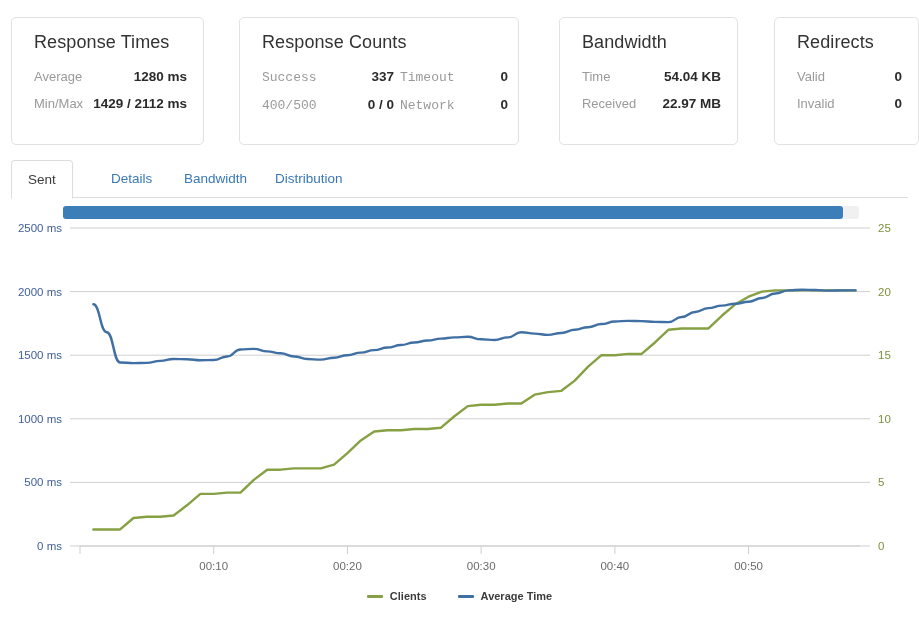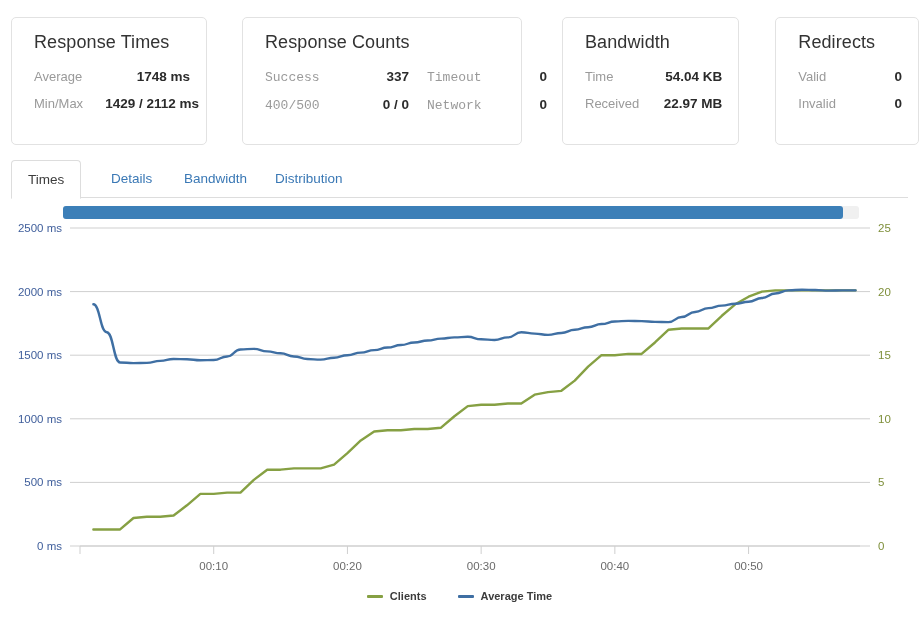--- a/index.html
+++ b/index.html
@@ -46,21 +46,20 @@
     letter-spacing: .1px;
     margin: 0 0 16px 6px;
     white-space: nowrap;
   }
   .rows { display: block; }
   .row {
     display: flex;
     align-items: baseline;
     margin-bottom: 12px;
     white-space: nowrap;
-    gap: 12px;
   }
   .lbl {
     color: #9a9a9a;
     font-size: 13px;
     margin-left: 6px;
   }
   .val {
     color: #2b2b2b;
     font-size: 13.5px;
     font-weight: bold;
@@ -189,21 +188,21 @@
 
 <div id="page">
 
   <div class="cards">
 
     <div class="card card-0">
       <div class="card-title">Response Times</div>
       <div class="rows">
         <div class="row">
           <span class="lbl">Average</span>
-          <span class="val">1748 ms</span>
+          <span class="val">1280 ms</span>
         </div>
         <div class="row">
           <span class="lbl">Min/Max</span>
           <span class="val">1429 / 2112 ms</span>
         </div>
       </div>
     </div>
 
     <div class="card card-1">
       <div class="card-title">Response Counts</div>
@@ -248,21 +247,21 @@
           <span class="lbl">Invalid</span>
           <span class="val">0</span>
         </div>
       </div>
     </div>
 
   </div>
 
   <div class="tabbar">
     <div class="tab tab-0 active">
-      <span>Times</span>
+      <span>Sent</span>
     </div>
     <div class="tab tab-1">
       <span>Details</span>
     </div>
     <div class="tab tab-2">
       <span>Bandwidth</span>
     </div>
     <div class="tab tab-3">
       <span>Distribution</span>
     </div>

